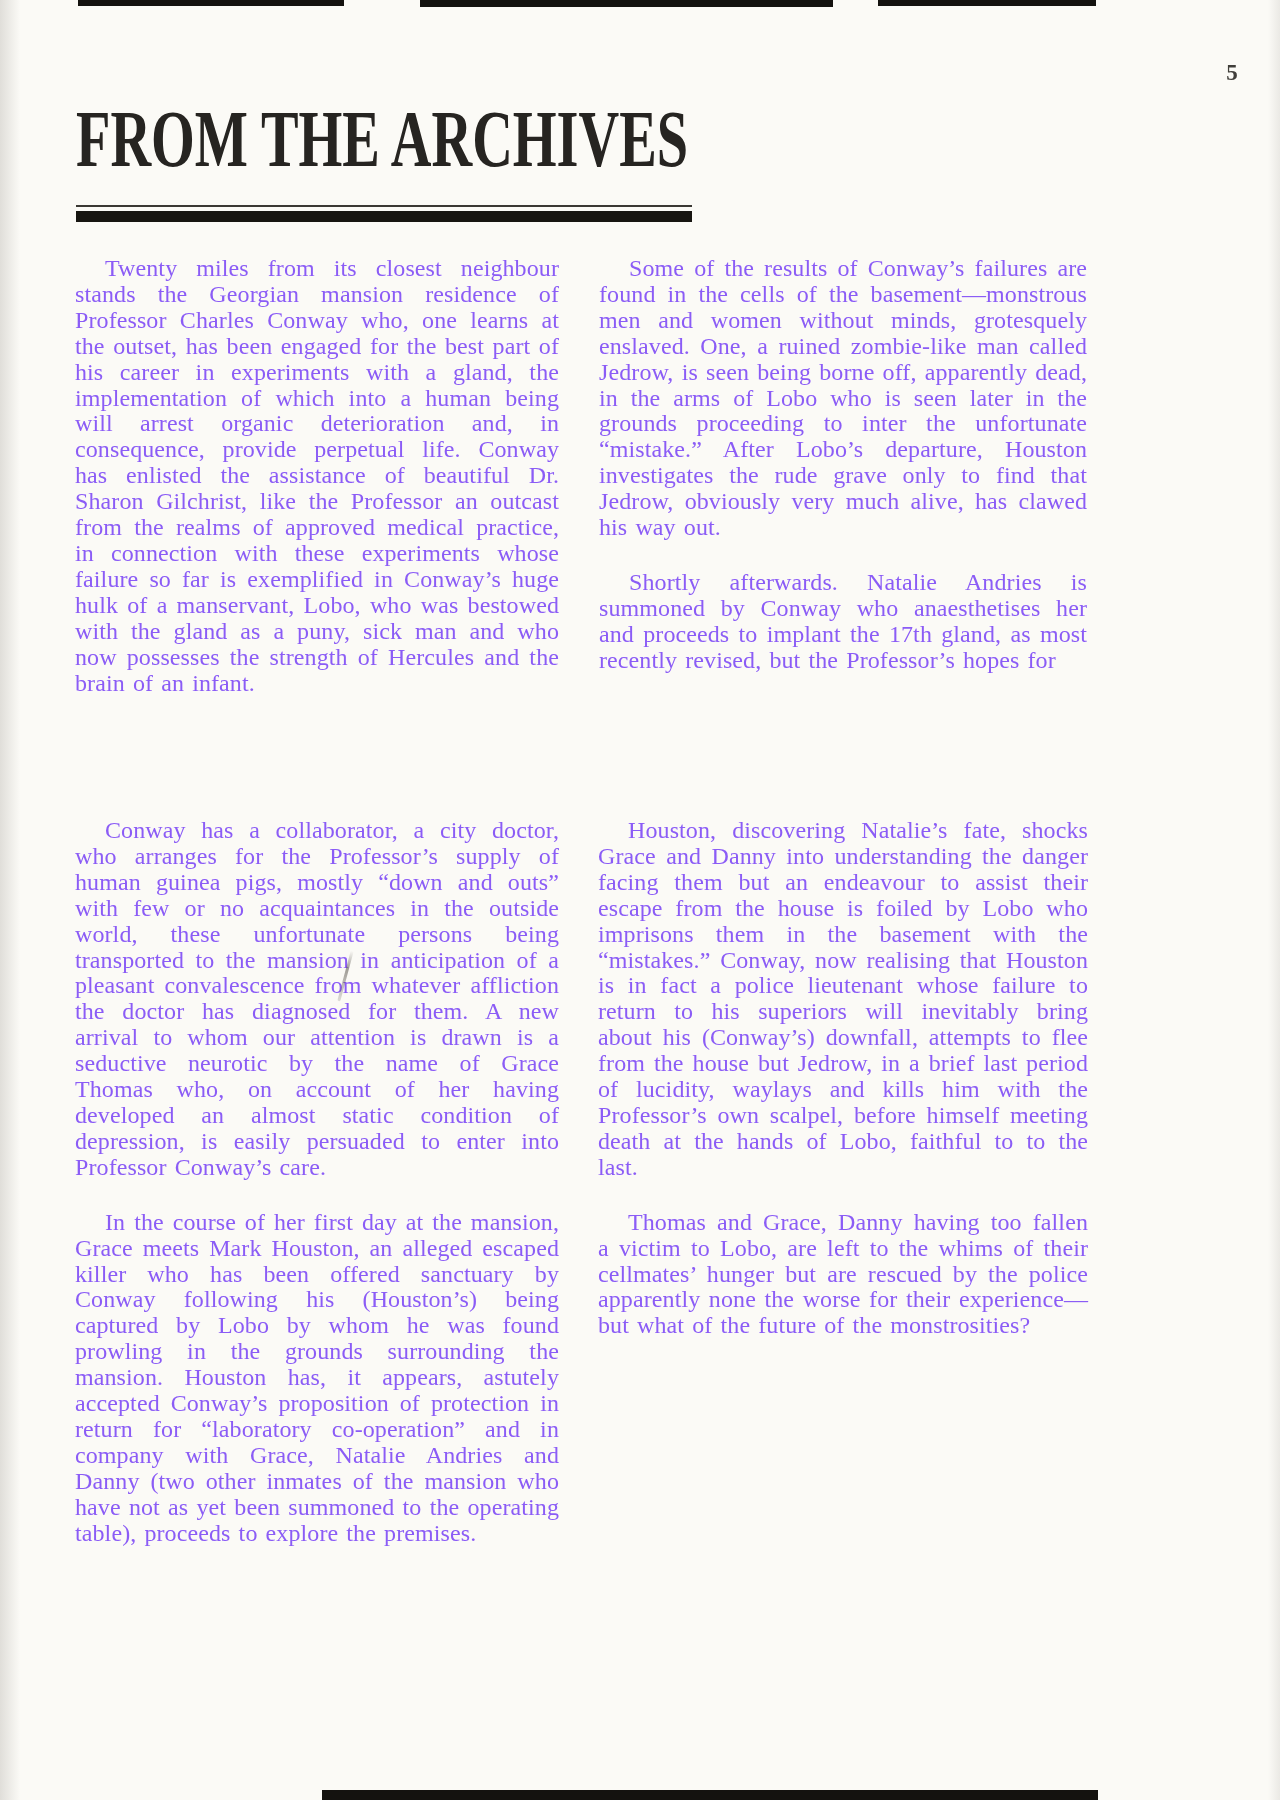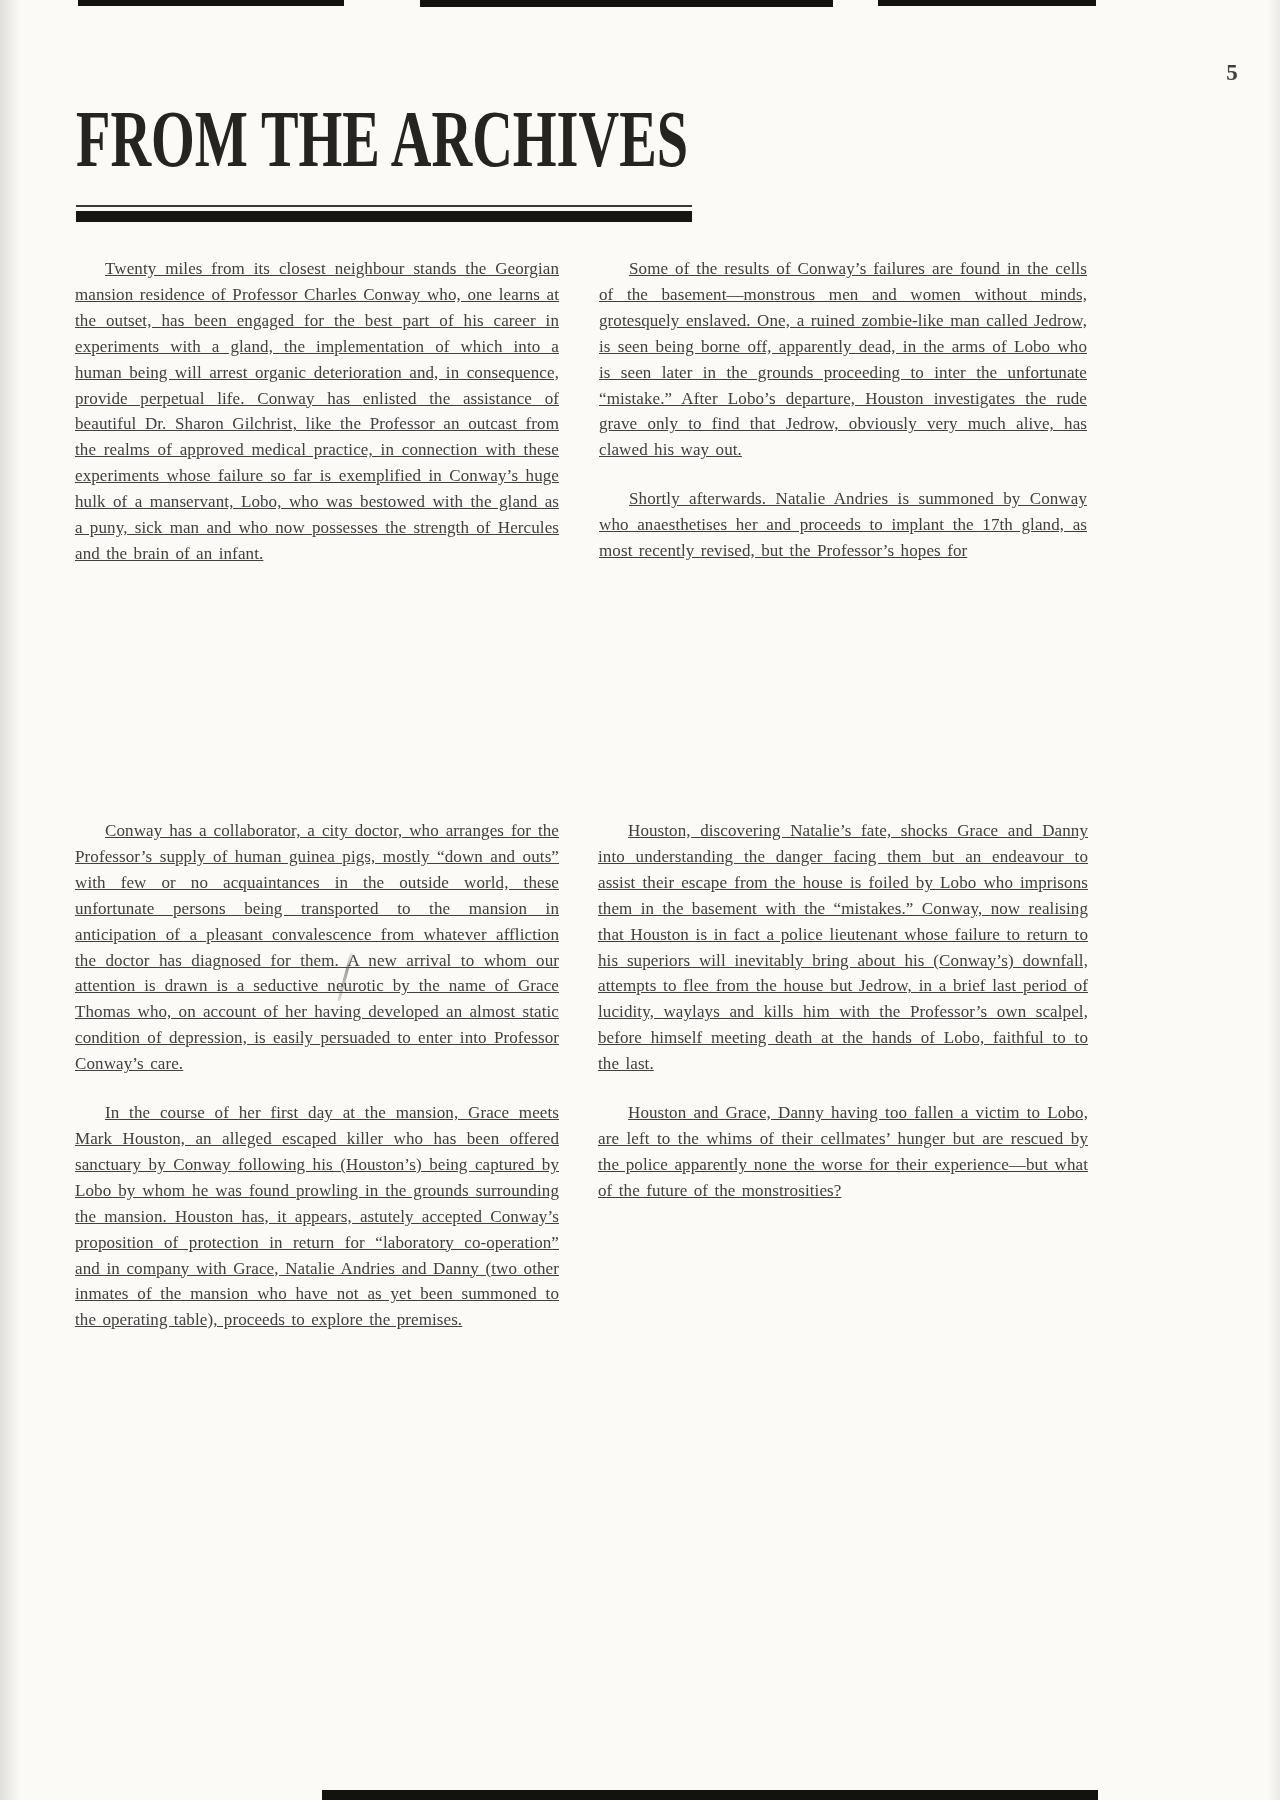--- a/index.html
+++ b/index.html
@@ -20,24 +20,24 @@
   .pagenum{position:absolute;left:1212px;top:60px;width:40px;
     font-size:23px;font-weight:bold;color:#403e3a;text-align:center;}
   .masthead{position:absolute;left:76px;top:102px;text-decoration:underline;}
   .masthead svg text{font-family:"Liberation Serif",serif;font-weight:bold;fill:#262421;}
   .rule-thin{position:absolute;left:76px;top:205px;width:616px;height:2px;background:#3a3833;}
   .rule-thick{position:absolute;left:76px;top:211px;width:616px;height:11px;background:#17150ف;background:#171511;}
   .feature-head{position:absolute;left:296px;top:704px;}
   .feature-head svg text{font-family:"Liberation Serif",serif;font-weight:bold;fill:#262421;}
   .col{position:absolute;}
   .col p{
-    margin:0;font-size:17px;line-height:25.9px;text-align:justify;
-    word-spacing:2px;letter-spacing:0.1px;color:#404040;text-decoration:underline;
+    margin:0;font-size:24px;line-height:25.9px;text-align:justify;
+    word-spacing:2px;letter-spacing:0.1px;color:#8b5cf6;
   }
-  .col p + p{margin-top:23px;}
+  .col p + p{margin-top:29px;}
   .col p.indent{text-indent:30px;}
   .top-left{left:75px;top:256px;width:484px;}
   .top-right{left:599px;top:256px;width:488px;}
   .bottom-left{left:75px;top:818px;width:484px;}
   .bottom-right{left:598px;top:818px;width:490px;}
   .pen-mark{position:absolute;left:344px;top:950px;width:3px;height:52px;
     background:linear-gradient(180deg,rgba(85,80,72,0),rgba(85,80,72,0.55) 35%,rgba(85,80,72,0.18));
     transform:rotate(15deg);border-radius:2px;}
 </style>
 </head>
@@ -73,18 +73,18 @@
   </section>
 
 
   <section class="col bottom-left">
     <p class="indent">Conway has a collaborator, a city doctor, who arranges for the Professor’s supply of human guinea pigs, mostly “down and outs” with few or no acquaintances in the outside world, these unfortunate persons being transported to the mansion in anticipation of a pleasant convalescence from whatever affliction the doctor has diagnosed for them. A new arrival to whom our attention is drawn is a seductive neurotic by the name of Grace Thomas who, on account of her having developed an almost static condition of depression, is easily persuaded to enter into Professor Conway’s care.</p>
     <p class="indent">In the course of her first day at the mansion, Grace meets Mark Houston, an alleged escaped killer who has been offered sanctuary by Conway following his (Houston’s) being captured by Lobo by whom he was found prowling in the grounds surrounding the mansion. Houston has, it appears, astutely accepted Conway’s proposition of protection in return for “laboratory co-operation” and in company with Grace, Natalie Andries and Danny (two other inmates of the mansion who have not as yet been summoned to the operating table), proceeds to explore the premises.</p>
   </section>
 
   <section class="col bottom-right">
     <p class="indent">Houston, discovering Natalie’s fate, shocks Grace and Danny into understanding the danger facing them but an endeavour to assist their escape from the house is foiled by Lobo who imprisons them in the basement with the “mistakes.” Conway, now realising that Houston is in fact a police lieutenant whose failure to return to his superiors will inevitably bring about his (Conway’s) downfall, attempts to flee from the house but Jedrow, in a brief last period of lucidity, waylays and kills him with the Professor’s own scalpel, before himself meeting death at the hands of Lobo, faithful to to the last.</p>
-    <p class="indent">Houston and Grace, Danny having too fallen a victim to Lobo, are left to the whims of their cellmates’ hunger but are rescued by the police apparently none the worse for their experience—but what of the future of the monstrosities?</p>
+    <p class="indent">Thomas and Grace, Danny having too fallen a victim to Lobo, are left to the whims of their cellmates’ hunger but are rescued by the police apparently none the worse for their experience—but what of the future of the monstrosities?</p>
   </section>
 
   <div class="pen-mark"></div>
 
 </main>
 
 </body></html>

